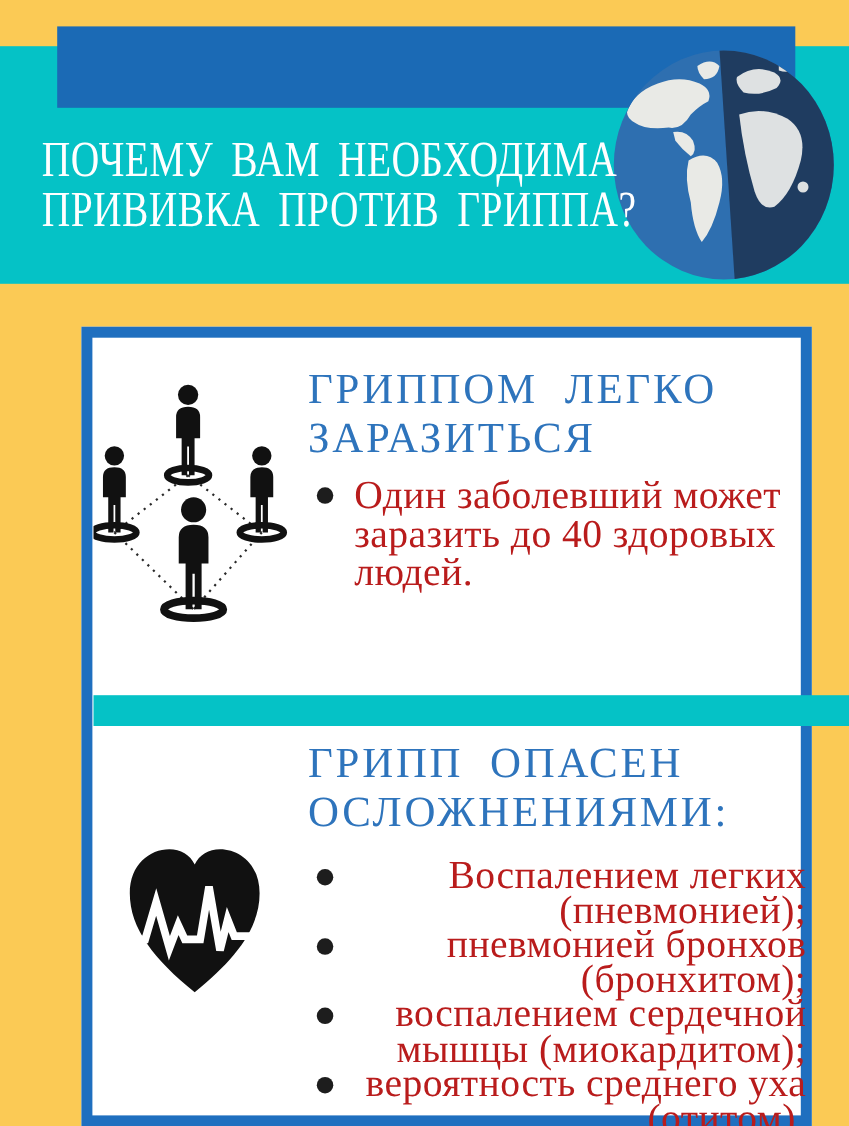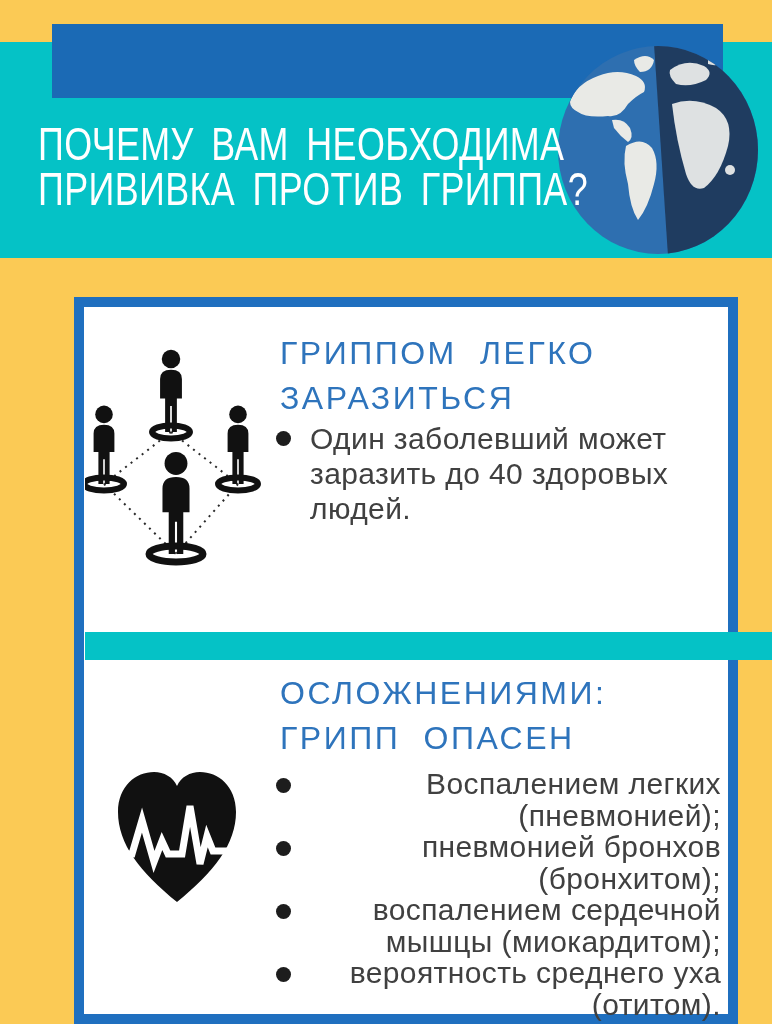--- a/index.html
+++ b/index.html
@@ -1,37 +1,37 @@
 <!DOCTYPE html>
 <html><head>
 <meta charset="utf-8">
 <style>
   html,body{margin:0;padding:0;}
   .page{
     position:relative; width:772px; height:1024px; overflow:hidden;
     background:#FBCA55;
-    font-family:Liberation Sans, sans-serif;
+    font-family:Liberation Serif, serif;
   }
   
   .teal-band{position:absolute;left:0;top:42px;width:772px;height:216px;background:#05C2C6;z-index:1;}
   .blue-rect{position:absolute;left:52px;top:24px;width:671px;height:74px;background:#1B6AB5;z-index:2;}
   .title{position:absolute;left:38px;top:122px;z-index:4;color:#FFFFFF;
          font-size:46px;line-height:45px;font-weight:400;white-space:nowrap;
          letter-spacing:.5px;word-spacing:9px;transform:scaleX(.78);transform-origin:left top;}
   .globe{position:absolute;left:556px;top:44px;width:204px;height:212px;z-index:3;}
   
   .card{position:absolute;left:74px;top:297px;width:664px;height:727px;
         background:#FFFFFF;border:10px solid #1F6FBF;box-sizing:border-box;z-index:2;}
   .divider{position:absolute;left:85px;top:632px;width:687px;height:28px;background:#05C2C6;z-index:5;}
-  .section-heading{position:absolute;z-index:4;color:#2E74BC;font-size:32px;line-height:45px;
+  .section-heading{position:absolute;z-index:4;color:#2E74BC;font-size:39px;line-height:45px;
                    font-weight:400;letter-spacing:2.5px;word-spacing:12px;white-space:nowrap;}
   .heading-1{left:280px;top:331px;}
   .heading-2{left:280px;top:671px;}
-  .bullets{position:absolute;z-index:4;margin:0;padding:0;list-style:none;
-           color:#404040;font-size:30px;letter-spacing:.4px;}
+  .bullets{position:absolute;z-index:4;margin:12px;padding:0;list-style:none;
+           color:#b91c1c;font-size:36px;letter-spacing:.4px;}
   .bullets li{position:relative;padding-left:34px;white-space:pre-line;}
   .bullets li::before{content:"";position:absolute;left:0;top:10px;width:15px;height:15px;
                       border-radius:50%;background:#1D1D1D;}
   .bullets-1{left:276px;top:421px;line-height:35px;width:440px;}
   .bullets-2{left:276px;top:768px;line-height:31.5px;width:445px;text-align:right;}
   .people-icon{position:absolute;left:85px;top:340px;width:185px;height:235px;z-index:4;}
   .heart-icon{position:absolute;left:112px;top:764px;width:130px;height:145px;z-index:4;}
 </style>
 </head>
 <body>
@@ -111,22 +111,22 @@
   </ul>
 
   <div class="divider"></div>
 
   <svg class="heart-icon" viewBox="0 0 130 145" aria-hidden="true">
     <path fill="#111" d="M65,138 C28,108 6,80 6,48 C6,22 24,8 42,8 C52,8 61,13 65,22 C69,13 78,8 88,8 C106,8 124,22 124,48 C124,80 102,108 65,138 Z"></path>
     <polyline points="0,90 20,90 30,56 42,98 50,77 56,90 70,90 78,42 88,100 95,72 101,87 130,87" fill="none" stroke="#FFFFFF" stroke-width="7"></polyline>
   </svg>
 
   <h2 class="section-heading heading-2" style="margin:0;">
+    <span style="display:block">ГРИПП ОПАСЕН</span>
     <span style="display:block">ОСЛОЖНЕНИЯМИ:</span>
-    <span style="display:block">ГРИПП ОПАСЕН</span>
   </h2>
 
   <ul class="bullets bullets-2">
     <li>Воспалением легких
 (пневмонией);</li>
     <li>пневмонией бронхов
 (бронхитом);</li>
     <li>воспалением сердечной
 мышцы (миокардитом);</li>
     <li>вероятность среднего уха

